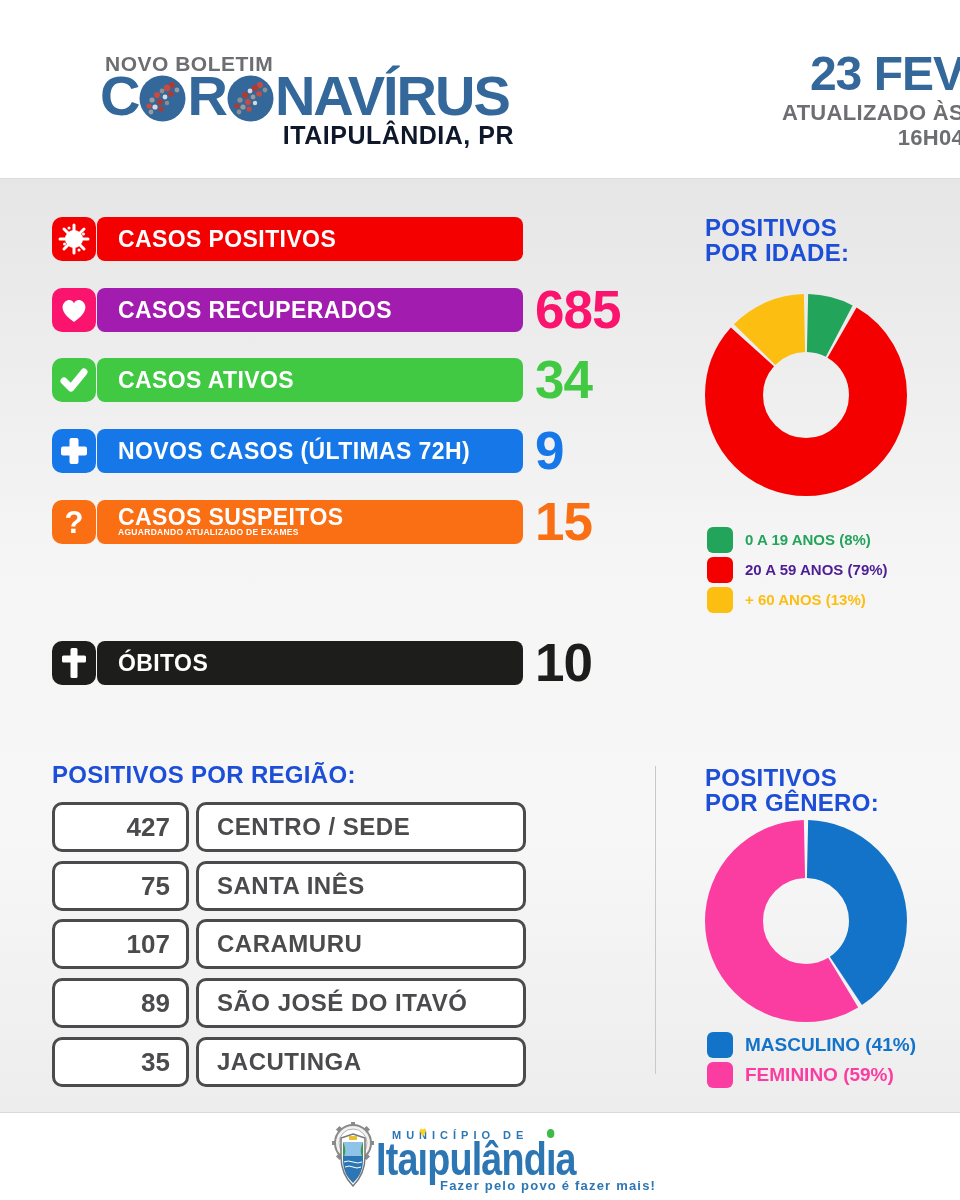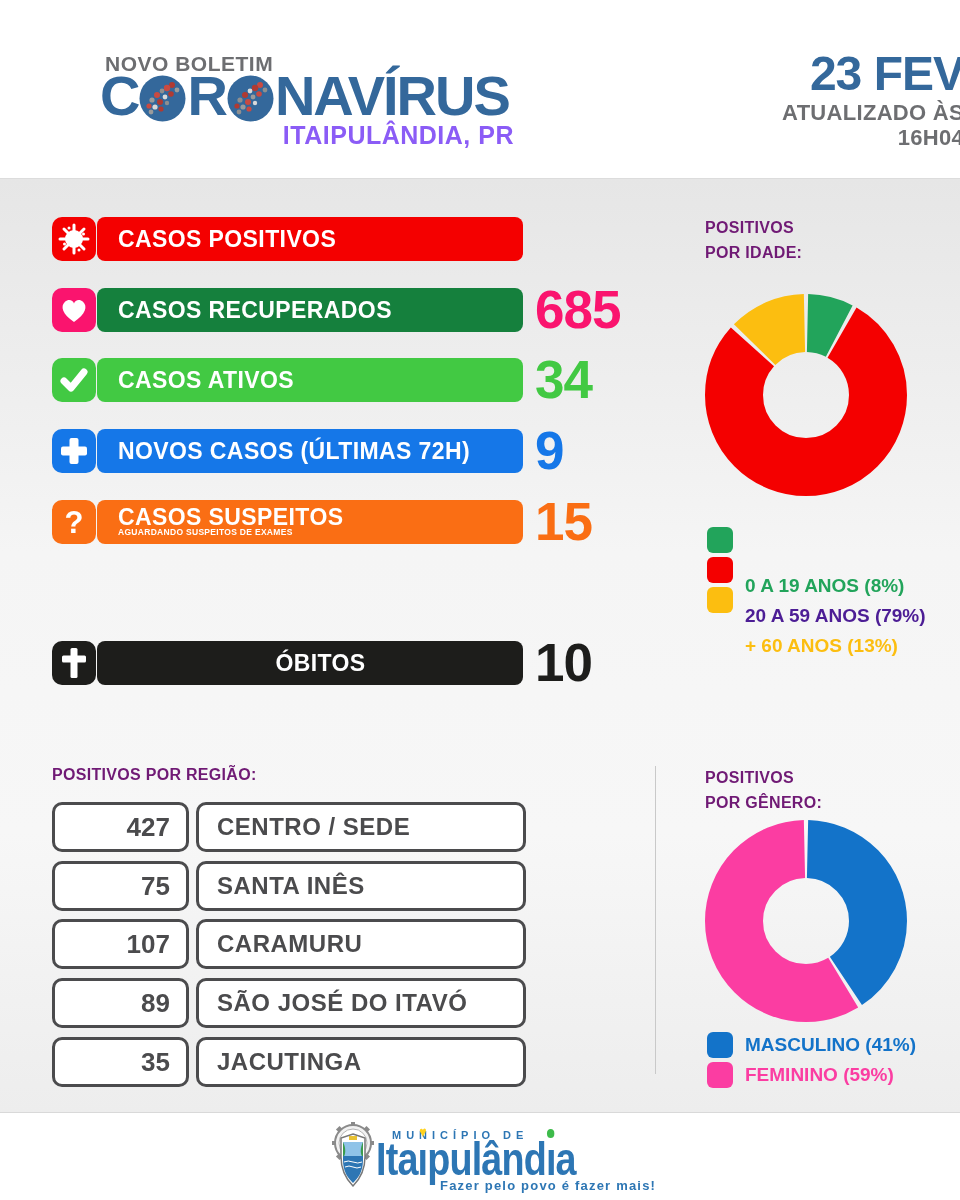--- a/index.html
+++ b/index.html
@@ -7,21 +7,21 @@
           font-family:"Liberation Sans",sans-serif;background:#ffffff;}
 
   
   .header{position:absolute;left:12px;top:0;width:960px;height:192px;background:#ffffff;margin-left:40px;}
   .kicker{position:absolute;left:53px;top:52px;font-size:21px;font-weight:bold;
           color:#6d6e71;letter-spacing:.5px;}
   .main-title{position:absolute;left:48px;top:68px;display:flex;align-items:center;
           color:#34689b;font-size:56px;font-weight:bold;letter-spacing:-2px;line-height:56px;}
   .main-title svg{margin:0 1px;transform:translateY(2px);}
   .header-subtitle{position:absolute;left:48px;top:121px;width:414px;text-align:right;
-          font-size:25px;font-weight:bold;color:#8b5cf6;letter-spacing:.5px;}
+          font-size:25px;font-weight:bold;color:#0f172a;letter-spacing:.5px;}
   .date-block{position:absolute;right:48px;top:48px;text-align:right;}
   .date-big{font-size:48px;font-weight:bold;color:#34689b;letter-spacing:-1px;line-height:52px;}
   .date-sub{font-size:22px;font-weight:bold;color:#6d6e71;line-height:25px;letter-spacing:.3px;}
 
   
   .body-bg{position:absolute;left:0;top:178px;width:960px;height:934px;
            background:linear-gradient(180deg,#e6e6e6 0%,#f5f5f5 40%,#f7f7f7 70%,#ededed 100%);
            border-top:1px solid #dcdcdc;}
 
   
@@ -30,29 +30,29 @@
              display:flex;align-items:center;justify-content:center;}
   .stat-bar{position:absolute;left:45px;top:0;width:426px;height:44px;border-radius:8px;
             display:flex;flex-direction:column;justify-content:center;padding-left:21px;box-sizing:border-box;}
   .stat-label{color:#fff;font-size:23px;font-weight:bold;letter-spacing:.4px;line-height:20px;}
   .stat-sub{color:#fff;font-size:8.5px;font-weight:bold;letter-spacing:.3px;line-height:10px;}
   .stat-value{position:absolute;left:483px;top:-6px;font-size:53px;font-weight:bold;
               line-height:56px;letter-spacing:-1px;}
   .qmark{color:#fff;font-size:31px;font-weight:bold;line-height:31px;}
 
   
-  .sec-title{position:absolute;font-size:16px;font-weight:bold;color:#701a75;
+  .sec-title{position:absolute;font-size:24px;font-weight:bold;color:#1d4ed8;
              letter-spacing:.3px;line-height:25px;}
 
   
   .donut{position:absolute;width:210px;height:210px;}
   .legend-row{position:absolute;left:707px;height:26px;}
   .legend-swatch{position:absolute;left:0;top:0;width:26px;height:26px;border-radius:6px;}
   .legend-label{position:absolute;left:38px;top:0;font-weight:bold;line-height:26px;white-space:nowrap;}
-  .legend-age .legend-label{font-size:19px;margin-top:46px;}
+  .legend-age .legend-label{font-size:15px;}
   .legend-gender .legend-label{font-size:19px;}
 
   
   .region-row{position:absolute;left:52px;height:50px;}
   .region-num,.region-name{position:absolute;top:0;height:50px;background:#fff;
         border:3px solid #4b4b4d;border-radius:10px;box-sizing:border-box;color:#4b4b4d;
         font-weight:bold;line-height:44px;}
   .region-num{left:0;width:137px;text-align:right;padding-right:16px;font-size:26px;}
   .region-name{left:144px;width:330px;padding-left:18px;font-size:24px;letter-spacing:.5px;}
   .v-divider{position:absolute;left:655px;top:766px;width:1px;height:308px;background:#c9c9c9;}
@@ -161,21 +161,21 @@
       <span class="stat-label">CASOS POSITIVOS</span>
     </div>
   </div>
 
   <div class="stat" style="top: 288px;">
     <div class="stat-icon" style="background: rgb(250, 20, 110);">
       <svg width="44" height="44" viewBox="0 0 44 44">
         <path fill="#fff" d="M22 34C10.5 26.5 8 18.5 13 13.8c3.6-3.2 8-1.5 9 1.6 1-3.1 5.4-4.8 9-1.6 5 4.7 2.5 12.7-9 20.2z"></path>
       </svg>
     </div>
-    <div class="stat-bar" style="background: #15803d;">
+    <div class="stat-bar" style="background: #a21caf;">
       <span class="stat-label">CASOS RECUPERADOS</span>
     </div>
     <div class="stat-value" style="color: rgb(250, 20, 110);">685</div>
   </div>
 
   <div class="stat" style="top: 358px;">
     <div class="stat-icon" style="background: rgb(66, 201, 67);">
       <svg width="44" height="44" viewBox="0 0 44 44">
         <polyline points="12,23 19,30 32,14" fill="none" stroke="#fff" stroke-width="7" stroke-linecap="round" stroke-linejoin="round"></polyline>
       </svg>
@@ -200,36 +200,36 @@
     </div>
     <div class="stat-value" style="color: rgb(21, 119, 232);">9</div>
   </div>
 
   <div class="stat" style="top: 500px;">
     <div class="stat-icon" style="background: rgb(250, 110, 20);">
       <span class="qmark">?</span>
     </div>
     <div class="stat-bar" style="background: rgb(250, 110, 20);">
       <span class="stat-label">CASOS SUSPEITOS</span>
-      <span class="stat-sub">AGUARDANDO SUSPEITOS DE EXAMES</span>
+      <span class="stat-sub">AGUARDANDO ATUALIZADO DE EXAMES</span>
     </div>
     <div class="stat-value" style="color: rgb(250, 110, 20);">15</div>
   </div>
 
 
   <div class="stat" style="top: 641px;">
     <div class="stat-icon" style="background: rgb(29, 29, 27);">
       <svg width="44" height="44" viewBox="0 0 44 44">
         <g fill="#fff">
             <rect x="18.5" y="7" width="7" height="30" rx="1.5"></rect>
         <rect x="10" y="14.5" width="24" height="7" rx="1.5"></rect>
           </g>
       </svg>
     </div>
-    <div class="stat-bar" style="background: rgb(29, 29, 27); text-align: center;">
+    <div class="stat-bar" style="background: rgb(29, 29, 27);">
       <span class="stat-label">ÓBITOS</span>
     </div>
     <div class="stat-value" style="color: rgb(29, 29, 27);">10</div>
   </div>
 
   <div class="sec-title" style="left:705px;top:215px;">
     <div>POSITIVOS</div>
     <div>POR IDADE:</div>
   </div>
   <svg class="donut" style="left:701px;top:290px;" viewBox="0 0 210 210">

